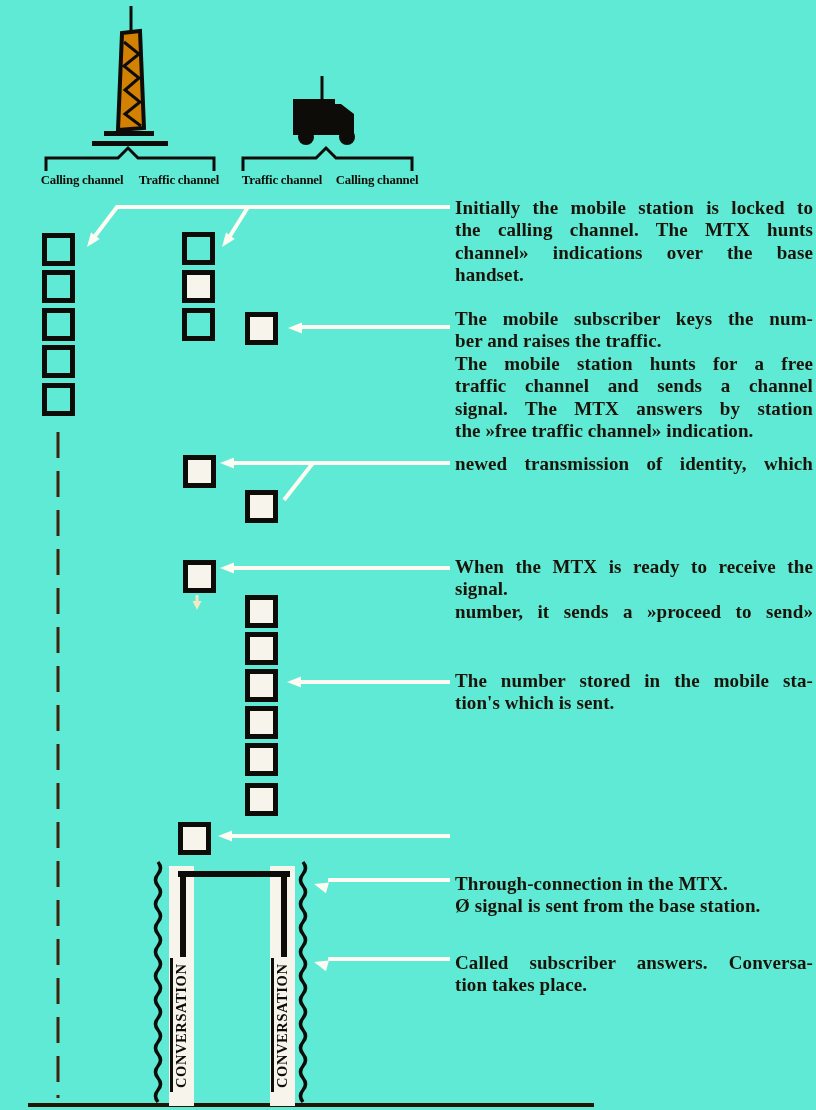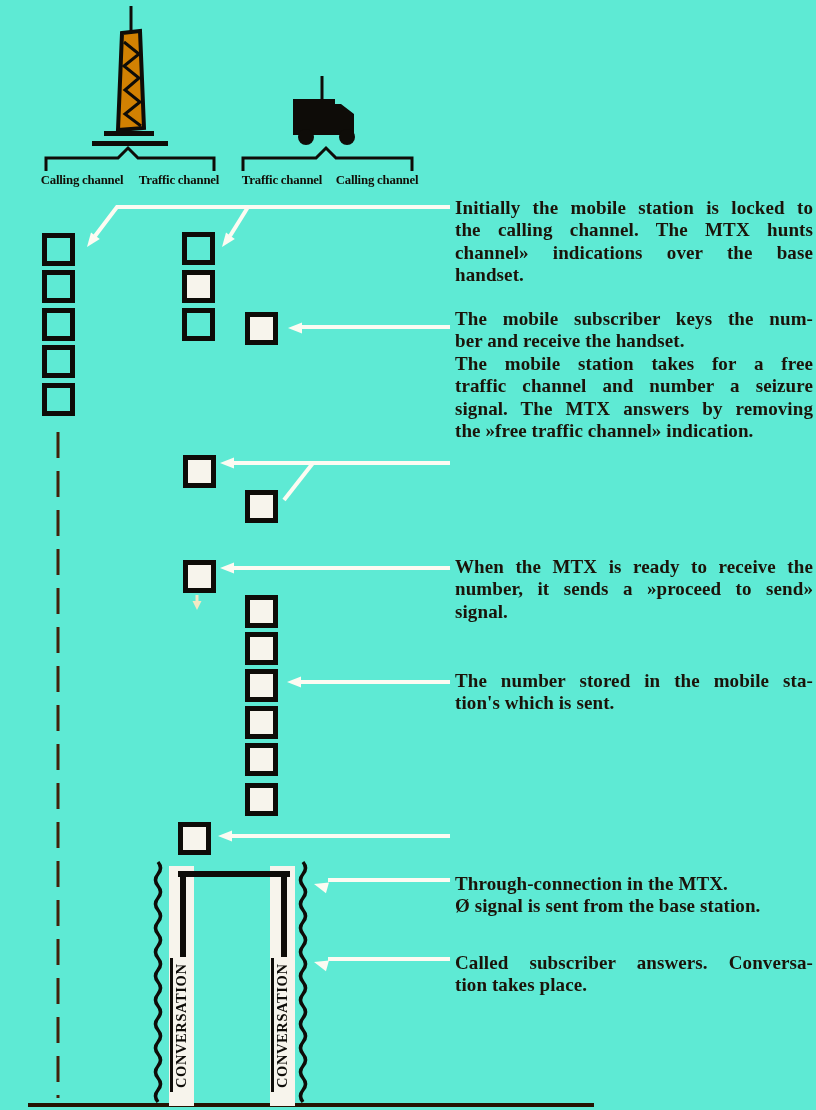--- a/index.html
+++ b/index.html
@@ -156,32 +156,33 @@
   <div class="bottom-edge"></div>
 
   <div class="step" style="top:197px;">
       <div class="tline">Initially the mobile station is locked to</div>
       <div class="tline">the calling channel. The MTX hunts</div>
       <div class="tline">channel» indications over the base</div>
       <div class="tline last">handset.</div>
     </div>
   <div class="step" style="top:308px;">
       <div class="tline">The mobile subscriber keys the num-</div>
-      <div class="tline last">ber and receive the handset.</div>
-      <div class="tline">The mobile station takes for a free</div>
-      <div class="tline">traffic channel and number a seizure</div>
-      <div class="tline">signal. The MTX answers by removing</div>
+      <div class="tline last">ber and raises the traffic.</div>
+      <div class="tline">The mobile station hunts for a free</div>
+      <div class="tline">traffic channel and sends a channel</div>
+      <div class="tline">signal. The MTX answers by station</div>
       <div class="tline last">the »free traffic channel» indication.</div>
     </div>
   <div class="step" style="top:453px;">
+      <div class="tline">newed transmission of identity, which</div>
     </div>
   <div class="step" style="top:556px;">
       <div class="tline">When the MTX is ready to receive the</div>
+      <div class="tline last">signal.</div>
       <div class="tline">number, it sends a »proceed to send»</div>
-      <div class="tline last">signal.</div>
     </div>
   <div class="step" style="top:670px;">
       <div class="tline">The number stored in the mobile sta-</div>
       <div class="tline last">tion's which is sent.</div>
     </div>
   <div class="step" style="top:873px;">
       <div class="tline last">Through-connection in the MTX.</div>
       <div class="tline last">Ø signal is sent from the base station.</div>
     </div>
   <div class="step" style="top:952px;">

